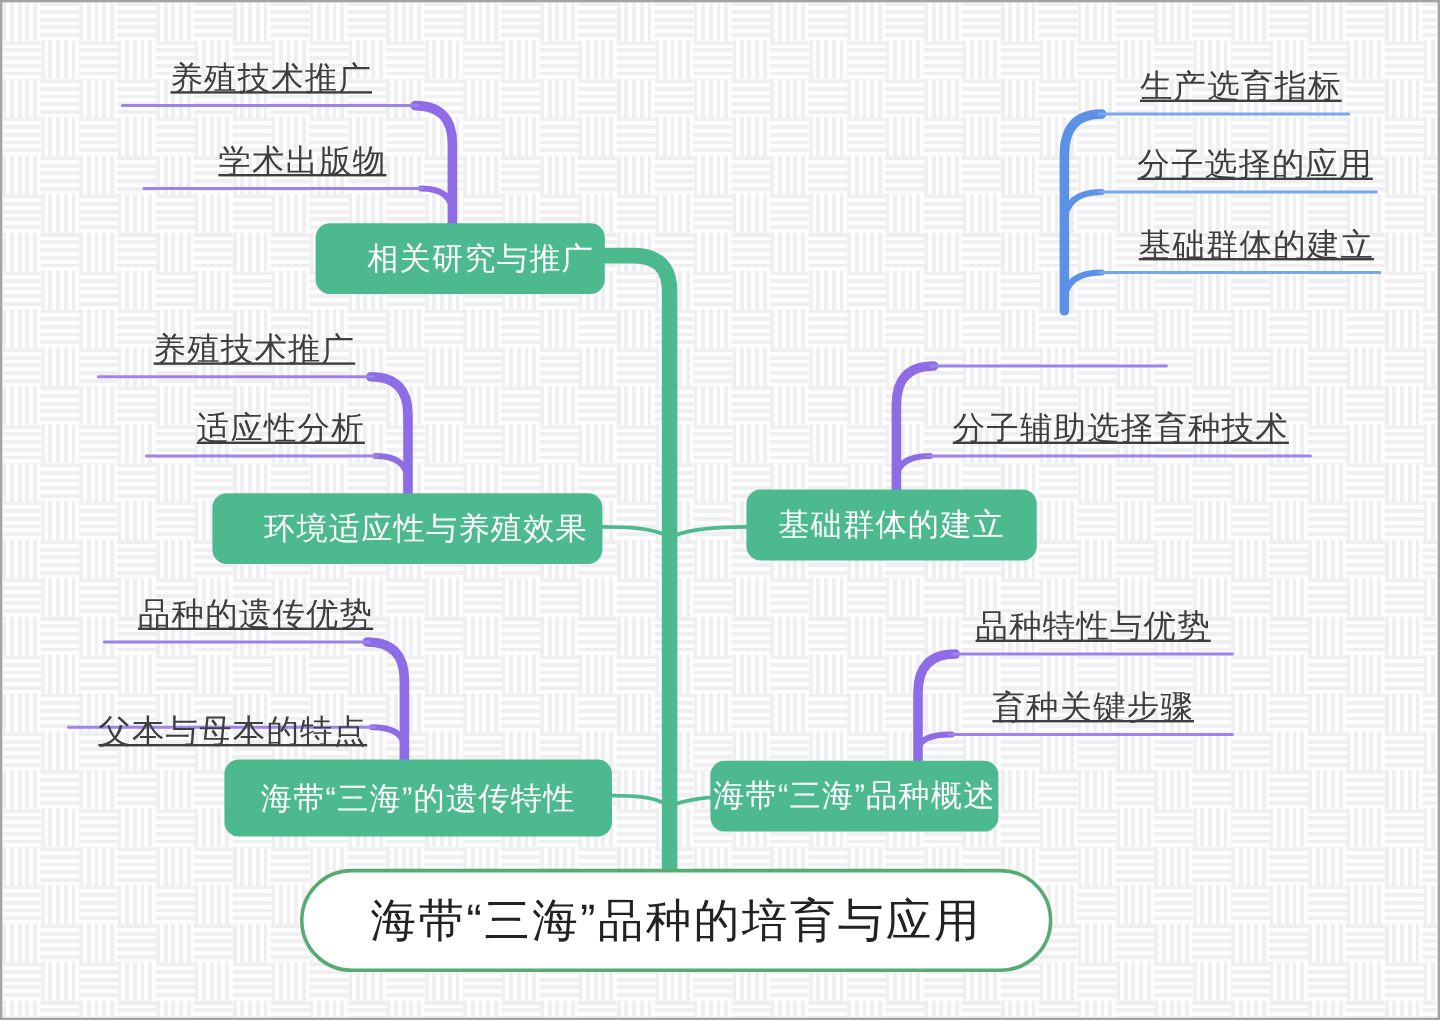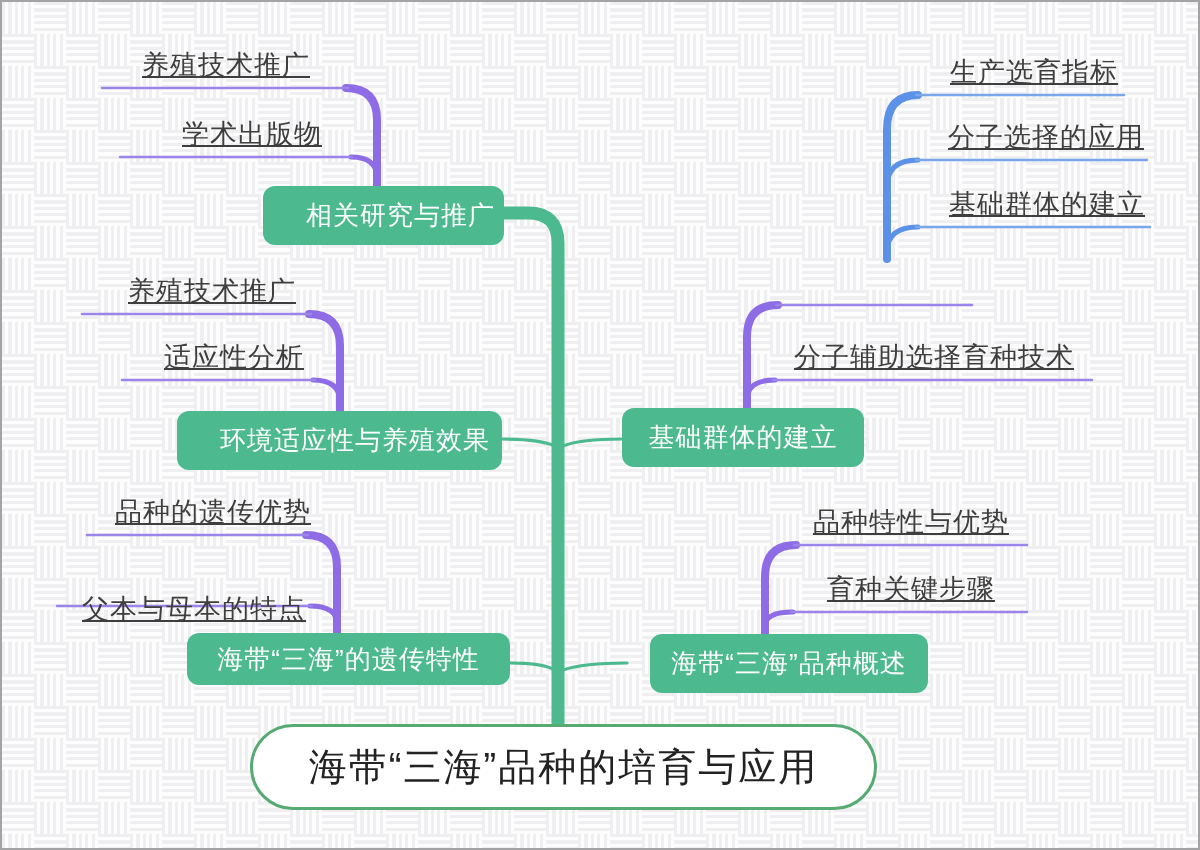--- a/index.html
+++ b/index.html
@@ -94,25 +94,25 @@
     <path class="stroke-blue" stroke-width="8" d="M885,257 L885,127 Q885,93 916,93"></path>
     <path class="stroke-blue-thin" stroke-width="2.5" d="M914,93 L1122,93"></path>
     <path class="stroke-blue-thin" stroke-width="2.5" d="M914,158 L1145,158"></path>
     <path class="stroke-blue-thin" stroke-width="2.5" d="M914,225 L1148,225"></path>
   </svg>
 
   <div class="node topic" style="left:261px;top:184px;width:241px;height:59px;padding-left:34px;">相关研究与推广</div>
 
   <div class="node topic" style="left:175px;top:409px;width:325px;height:59px;padding-left:31px;">环境适应性与养殖效果</div>
 
-  <div class="node topic" style="left:185px;top:631px;width:323px;height:52px;">海带“三海”的遗传特性</div>
+  <div class="node topic" style="left:185px;top:631px;width:323px;height:64px;">海带“三海”的遗传特性</div>
 
   <div class="node topic" style="left:620px;top:406px;width:242px;height:59px;">基础群体的建立</div>
 
-  <div class="node topic" style="left:648px;top:632px;width:278px;height:59px;">海带“三海”品种概述</div>
+  <div class="node topic" style="left:590px;top:632px;width:240px;height:59px;">海带“三海”品种概述</div>
 
   <div class="node root" style="left:248px;top:722px;width:627px;height:86px;">海带“三海”品种的培育与应用</div>
 
   <div class="node leaf" style="left:54px;top:45px;">养殖技术推广</div>
   <div class="node leaf" style="left:80px;top:114px;">学术出版物</div>
 
   <div class="node leaf" style="left:40px;top:271px;">养殖技术推广</div>
   <div class="node leaf" style="left:62px;top:337px;">适应性分析</div>
 
   <div class="node leaf" style="left:41px;top:492px;">品种的遗传优势</div>

